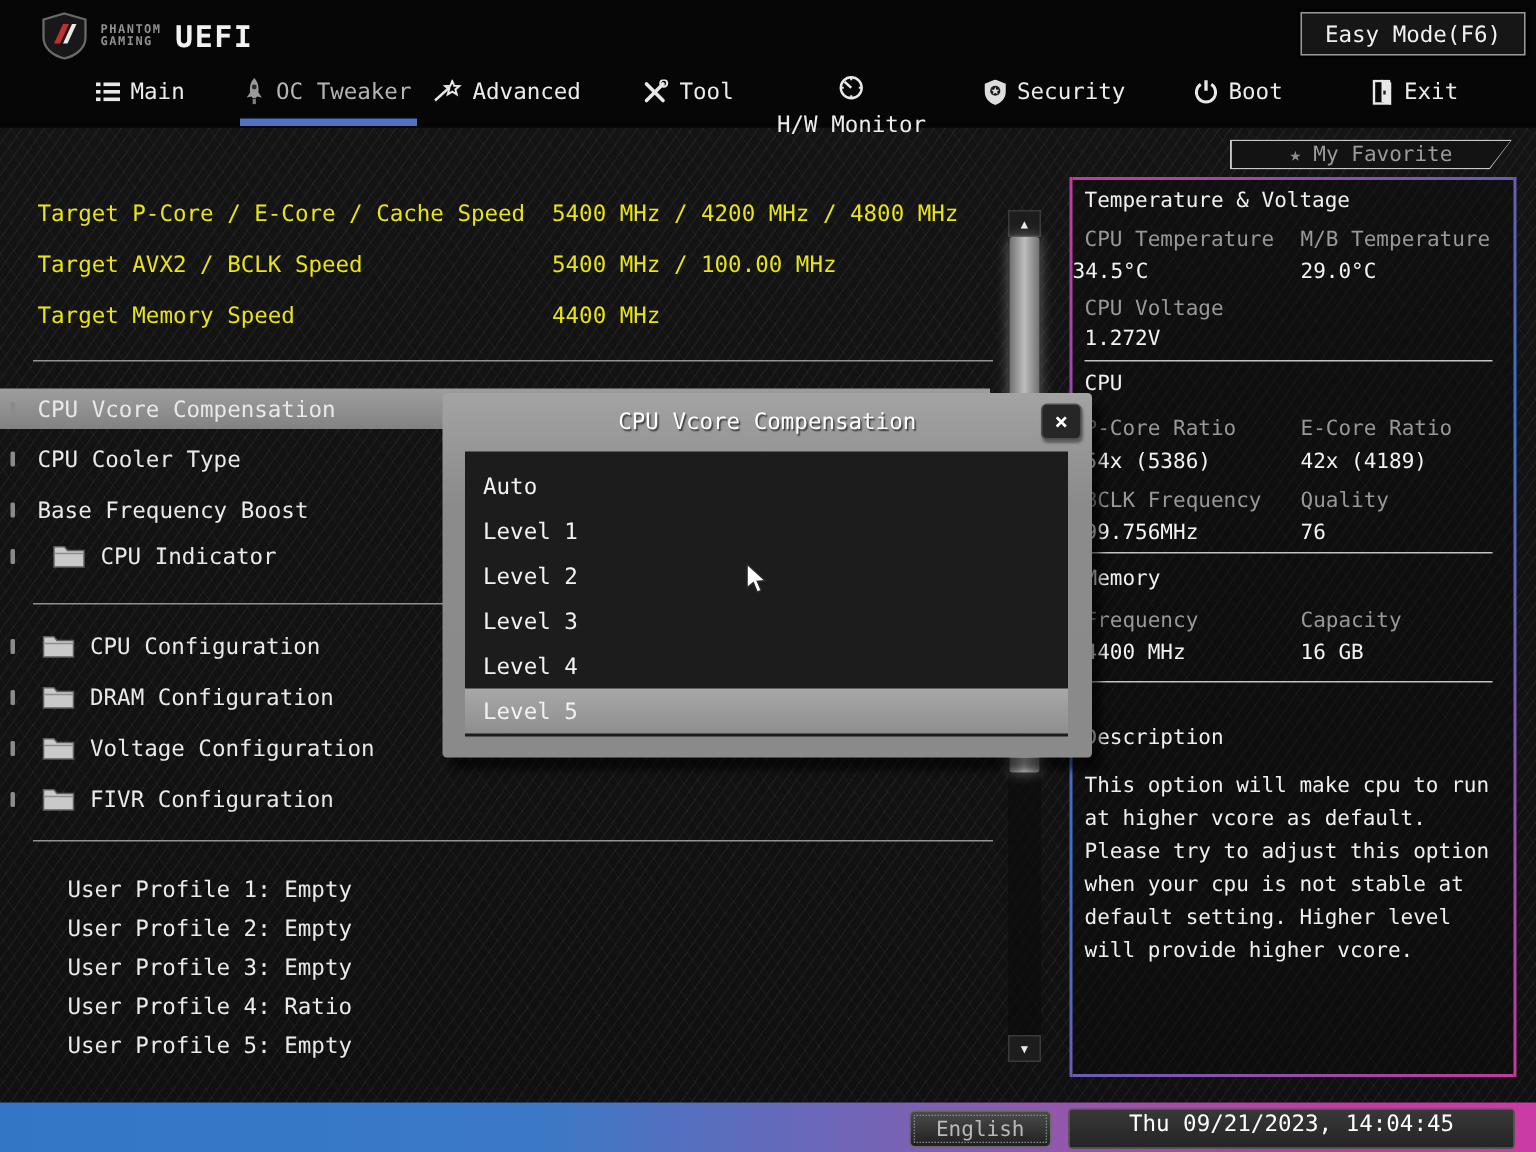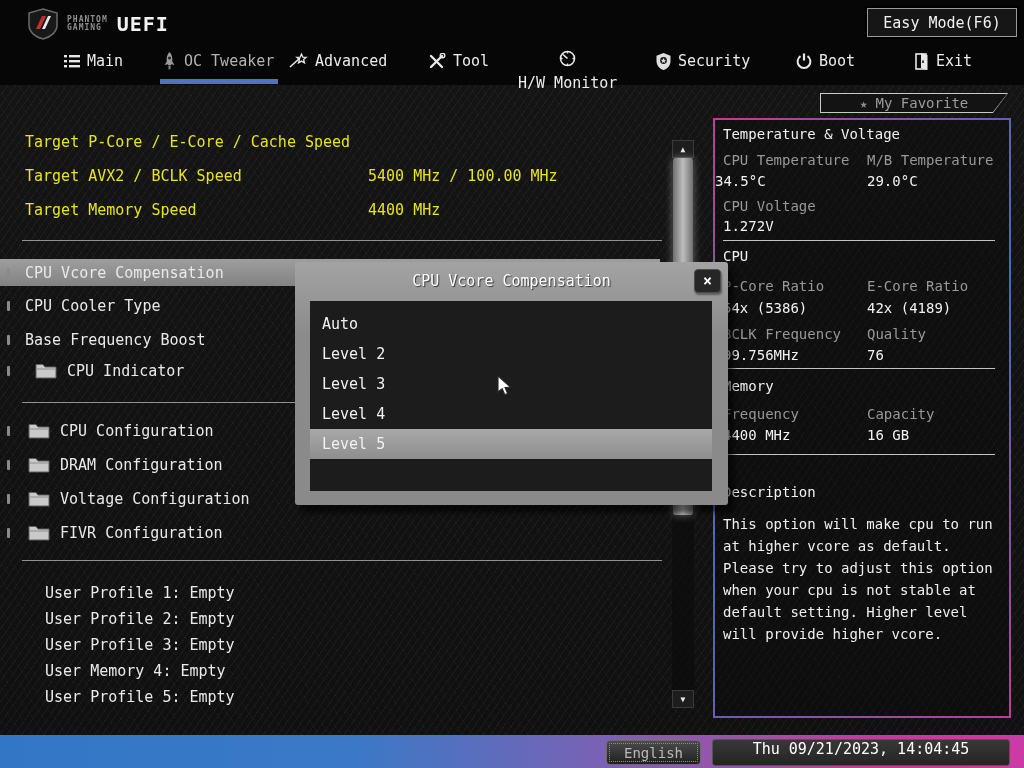--- a/index.html
+++ b/index.html
@@ -191,20 +191,21 @@
 
   <div class="fav-outer">
     <div class="fav-inner">
       <span class="fav-star">★</span>
       <span class="fav-label">My Favorite</span>
     </div>
   </div>
 
   <div class="target-row" style="top:133px;">
     <span class="target-label">Target P-Core / E-Core / Cache Speed</span>
+    <span class="target-value">5400 MHz / 4200 MHz / 4800 MHz</span>
   </div>
   <div class="target-row" style="top:167px;">
     <span class="target-label">Target AVX2 / BCLK Speed</span>
     <span class="target-value">5400 MHz / 100.00 MHz</span>
   </div>
   <div class="target-row" style="top:201px;">
     <span class="target-label">Target Memory Speed</span>
     <span class="target-value">4400 MHz</span>
   </div>
   <div class="hsep" style="left:22px;top:240px;width:640px;"></div>
@@ -271,21 +272,21 @@
   <div class="profile-row" style="top:580px;">
     <span class="lbl">User Profile 1: Empty</span>
   </div>
   <div class="profile-row" style="top:606px;">
     <span class="lbl">User Profile 2: Empty</span>
   </div>
   <div class="profile-row" style="top:632px;">
     <span class="lbl">User Profile 3: Empty</span>
   </div>
   <div class="profile-row" style="top:658px;">
-    <span class="lbl">User Memory 4: Empty</span>
+    <span class="lbl">User Profile 4: Ratio</span>
   </div>
   <div class="profile-row" style="top:684px;">
     <span class="lbl">User Profile 5: Empty</span>
   </div>
 
   <div class="scrollbar">
     <div class="sb-btn sb-up">▲</div>
     <div class="sb-thumb"></div>
     <div class="sb-btn sb-down">▼</div>
   </div>
@@ -322,20 +323,21 @@
     <div class="sv-desc">This option will make cpu to run at higher vcore as default. Please try to adjust this option when your cpu is not stable at default setting. Higher level will provide higher vcore.</div>
   </div>
 
   <div class="dialog">
     <div class="dialog-title">CPU Vcore Compensation</div>
     <div class="dialog-close">
       <span>×</span>
     </div>
     <div class="dialog-body">
       <div class="dialog-option">Auto</div>
+      <div class="dialog-option">Level 1</div>
       <div class="dialog-option">Level 2</div>
       <div class="dialog-option">Level 3</div>
       <div class="dialog-option">Level 4</div>
       <div class="dialog-option selected">Level 5</div>
     </div>
   </div>
 
   <div class="cursor">
     <svg width="16" height="22" viewBox="0 0 16 22">
       <path d="M1 0 L1 16 L5.2 12.6 L7.8 18.8 L10.6 17.6 L8 11.6 L13.4 11.2 Z" fill="#ffffff" stroke="#2a2a2a" stroke-width="1.1"></path>

